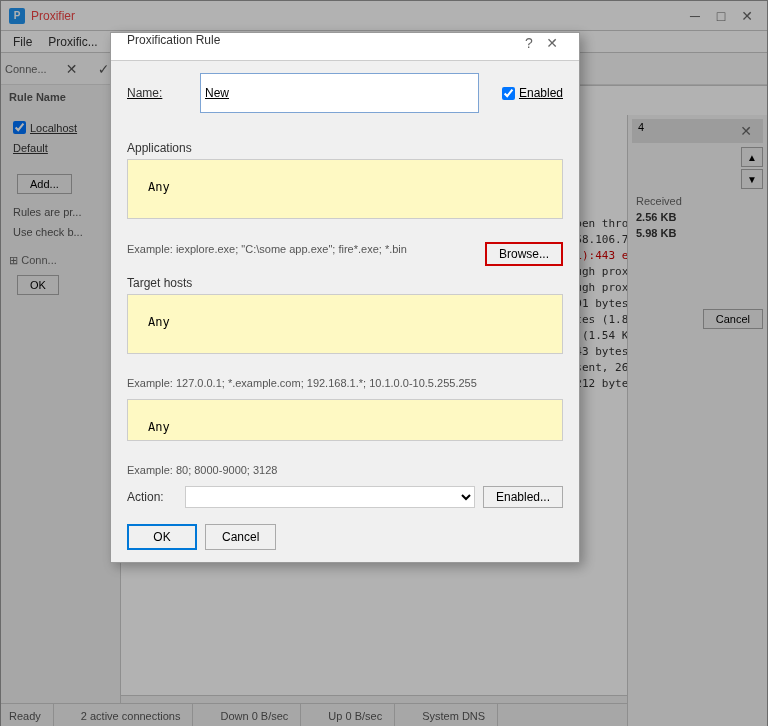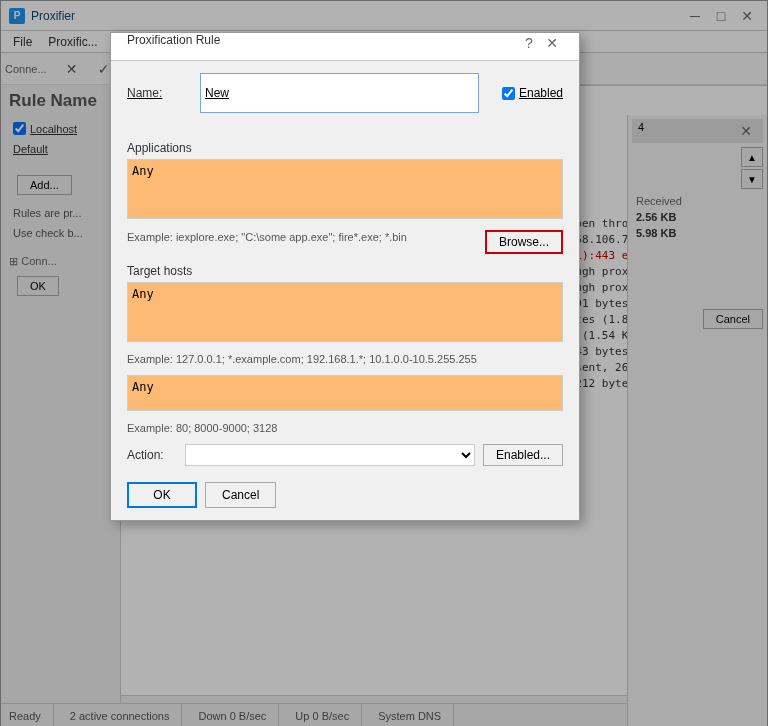--- a/index.html
+++ b/index.html
@@ -42,21 +42,21 @@
       display: flex;
       align-items: center;
       justify-content: center;
       color: white;
       font-size: 10px;
       font-weight: bold;
     }
 
     .title-bar-text {
       font-size: 12px;
-      color: #0c4a6e;
+      color: #ef4444;
       flex: 1;
     }
 
     .title-bar-controls {
       display: flex;
       gap: 2px;
     }
 
     .title-bar-btn {
       width: 24px;
@@ -168,21 +168,21 @@
     
     .status-bar {
       height: 24px;
       background: #f0f0f0;
       border-top: 1px solid #ccc;
       display: flex;
       align-items: center;
       padding: 0 8px;
       font-size: 11px;
       color: #555;
-      gap: 4px;
+      gap: 15px;
     }
 
     .status-item {
       padding: 0 12px;
       border-right: 1px solid #ccc;
       height: 100%;
       display: flex;
       align-items: center;
     }
 
@@ -285,25 +285,25 @@
     .section-label {
       font-size: 12px;
       color: #333;
       margin-bottom: 4px;
     }
 
     .text-area-box {
       width: 100%;
       height: 60px;
       border: 1px solid #ccc;
-      background: #fdba74;
-      padding: 4px;
+      background: #fef9c3;
+      padding: 20px;
       font-size: 12px;
       resize: none;
-      margin-bottom: 8px;
+      margin-bottom: 20px;
     }
 
     .example-text {
       font-size: 11px;
       color: #555;
       margin-bottom: 10px;
     }
 
     .browse-btn {
       padding: 3px 12px;
@@ -450,21 +450,21 @@
     <div style="width:1px; height:20px; background:#ccc; margin:0 2px;"></div>
     <button class="toolbar-btn" style="font-size:10px;">🔗</button>
     <button class="toolbar-btn" style="font-size:11px;">🔍</button>
     <button class="toolbar-btn" style="font-size:11px;">≡</button>
     <button class="toolbar-btn" style="font-size:11px;">▶</button>
   </div>
 
   <div style="display:flex; height: calc(726px - 30px - 22px - 32px - 24px); position:relative;">
 
     <div class="left-panel">
-      <div style="font-size:17px; font-weight:bold; padding:2px 4px; margin-bottom:5px; color:#555;">Rule Name</div>
+      <div style="font-size:11px; font-weight:bold; padding:2px 4px; margin-bottom:12px; color:#555;">Rule Name</div>
       <div class="left-panel-item">
         <input type="checkbox" checked="" style="">
         <span>Localhost</span>
       </div>
       <div class="left-panel-item">
         <span>Default</span>
       </div>
       <div style="margin-top: 8px; padding: 4px;">
         <button class="add-btn">Add...</button>
       </div>

